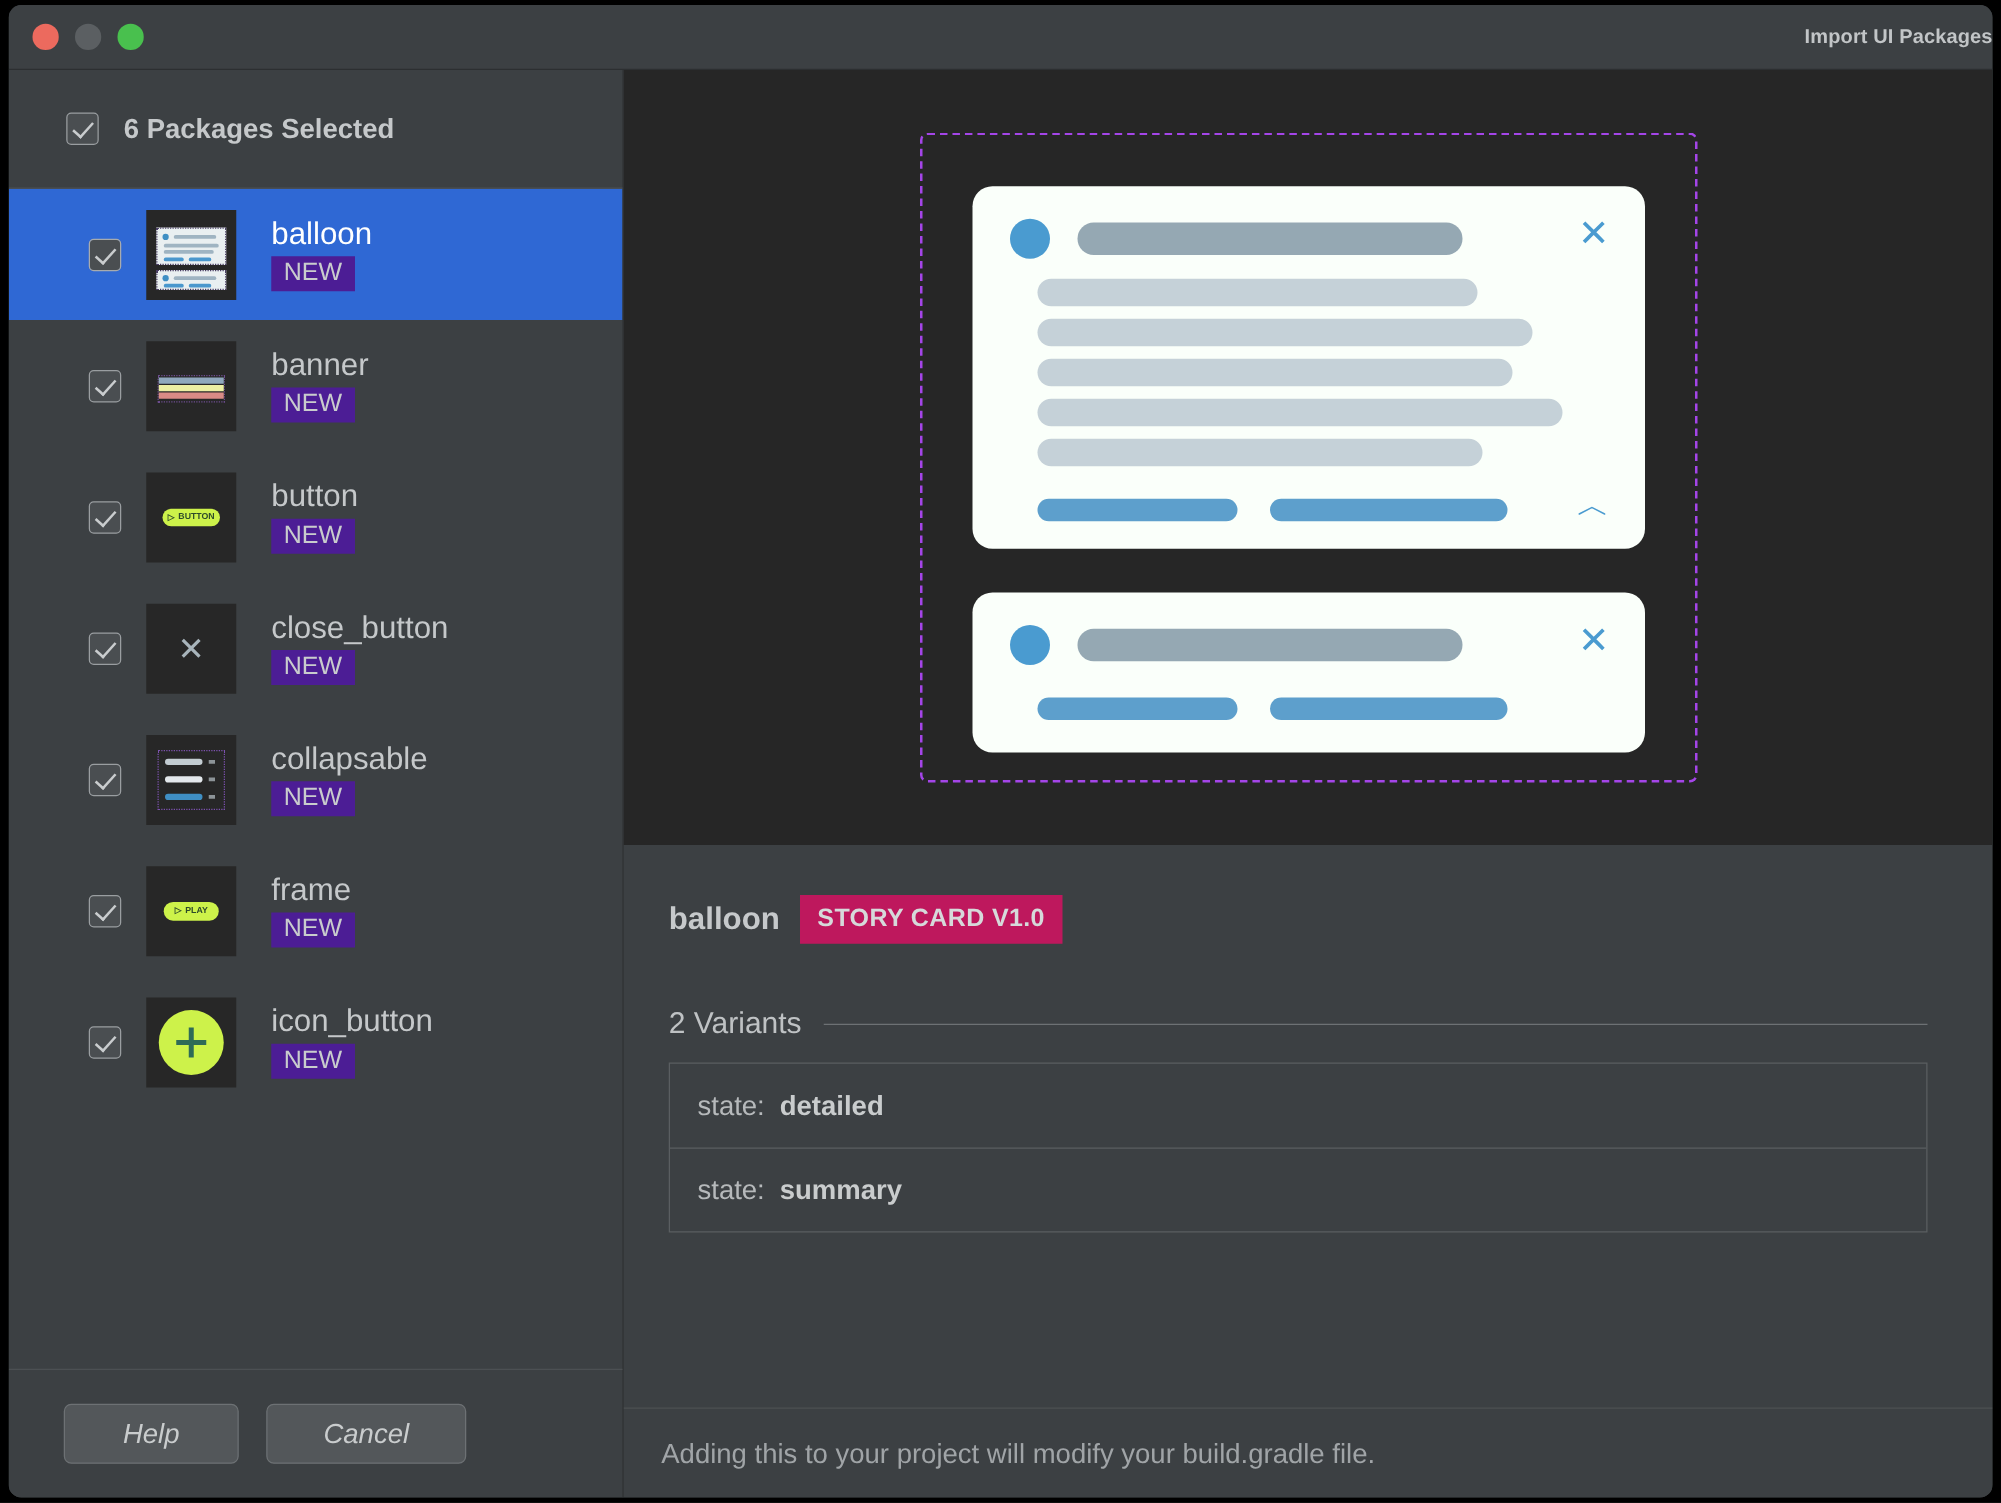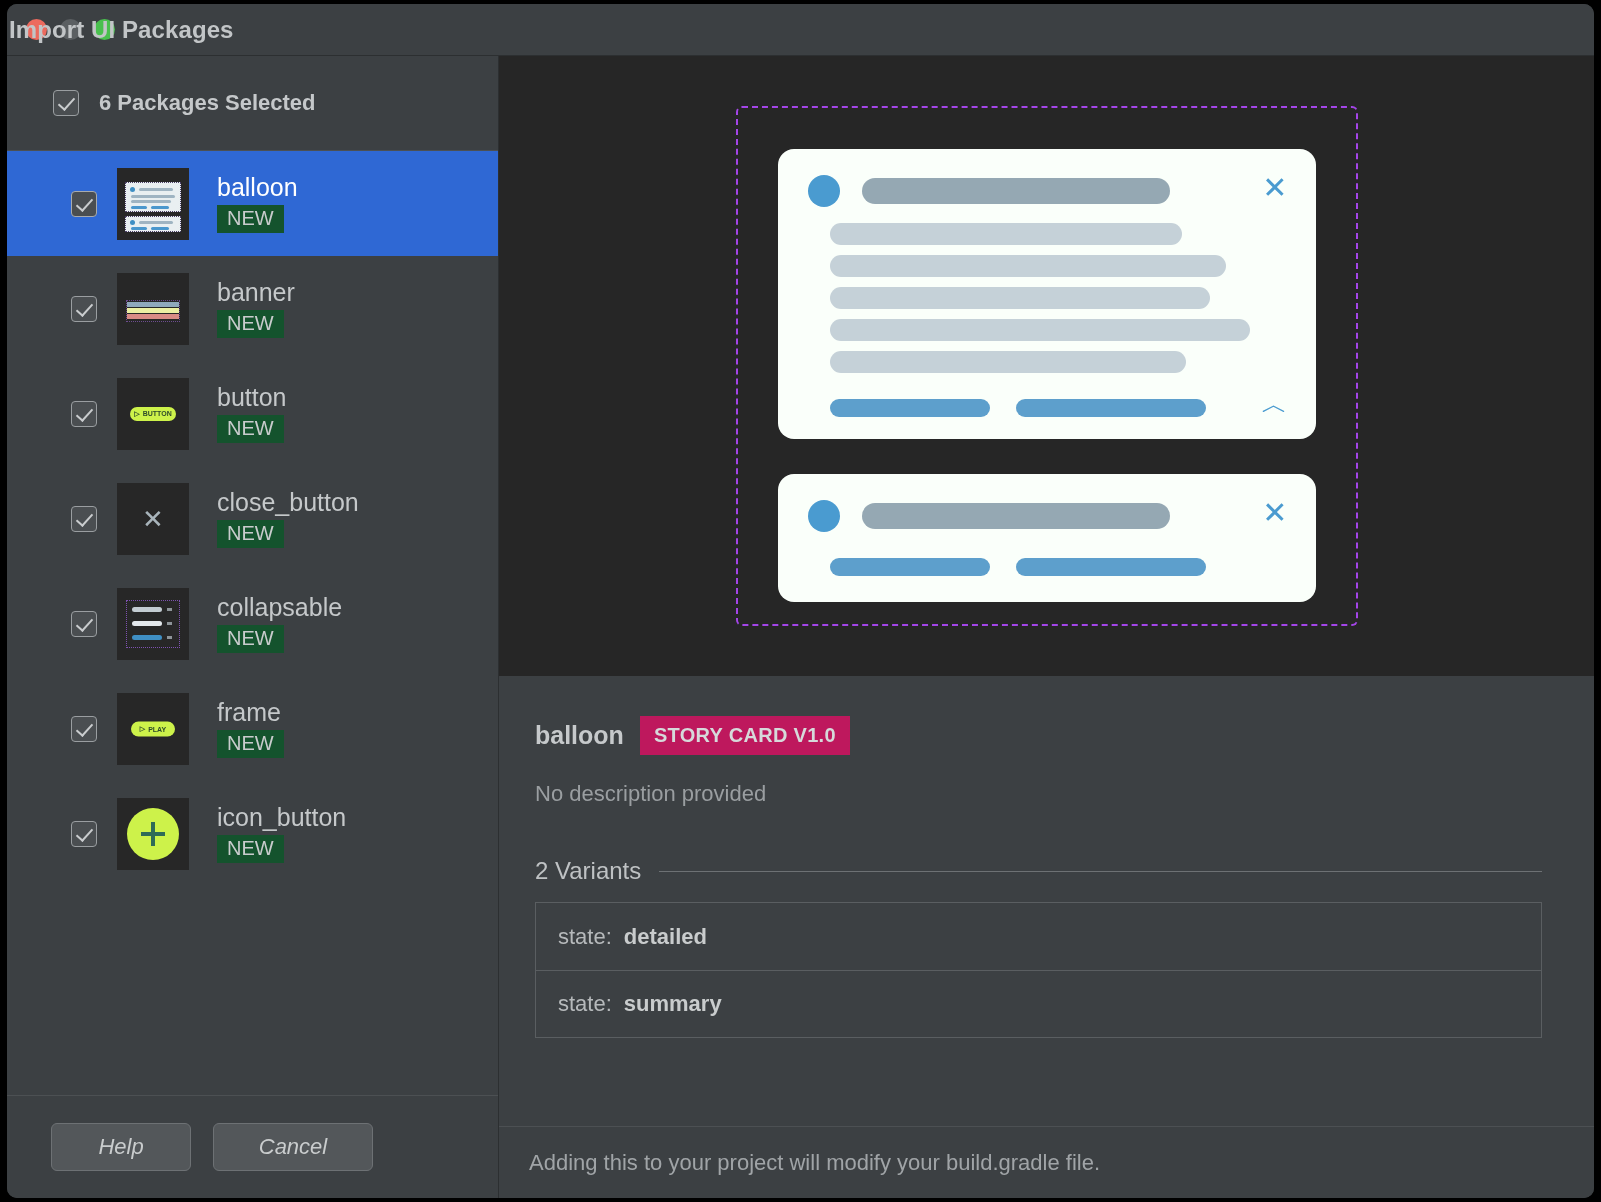--- a/index.html
+++ b/index.html
@@ -37,23 +37,23 @@
     display: flex;
     gap: 13px;
     margin-left: 19px;
   }
   .dot { width: 21px; height: 21px; border-radius: 50%; }
   .dot.red { background: #ec6a5e; }
   .dot.yellow { background: #5b5f62; }
   .dot.green { background: #49c04e; }
   .titlebar-title {
     position: absolute;
-    left: 2px; right: 0;
-    text-align: left;
-    font-size: 24px;
+    left: 12px; right: 0;
+    text-align: right;
+    font-size: 16px;
     font-weight: bold;
     color: #c2c5c7;
     letter-spacing: .1px;
   }
 
   
   .body {
     flex: 1 1 auto;
     display: flex;
     min-height: 0;
@@ -147,21 +147,21 @@
     padding-left: 8px;
   }
   .pkg-name {
     font-size: 25px;
     color: #c5c8ca;
     line-height: 1.05;
   }
   .row.sel .pkg-name { color: #ffffff; }
   .badge-new {
     align-self: flex-start;
-    background: #14532d;
+    background: #4c1d95;
     color: #c9cccd;
     font-size: 20px;
     padding: 3px 10px 5px;
     line-height: 1;
   }
 
   
   .tb-balloon .c1 {
     position: absolute; left: 8px; top: 14px; width: 56px; height: 30px;
     background: #e9eff1; border: 1px dotted #4b3f66;
@@ -584,21 +584,20 @@
           </div>
 
         </div>
       </div>
 
       <div class="details">
         <div class="det-head">
           <div class="det-name">balloon</div>
           <div class="det-badge">STORY CARD V1.0</div>
         </div>
-        <div class="det-desc">No description provided</div>
 
         <div class="variants-head">
           <div class="variants-title">2 Variants</div>
           <div class="variants-rule"></div>
         </div>
 
         <div class="variants-box">
           <div class="variant-row">
             <span class="var-key">state:</span>
             <span class="var-val">detailed</span>

